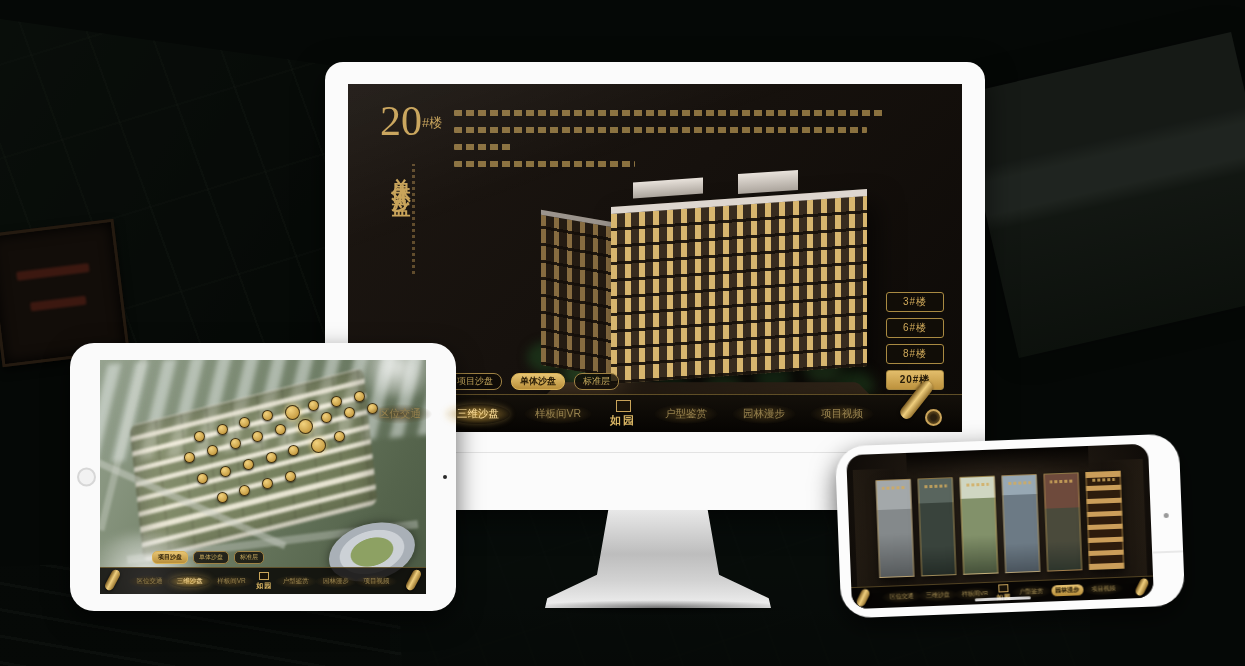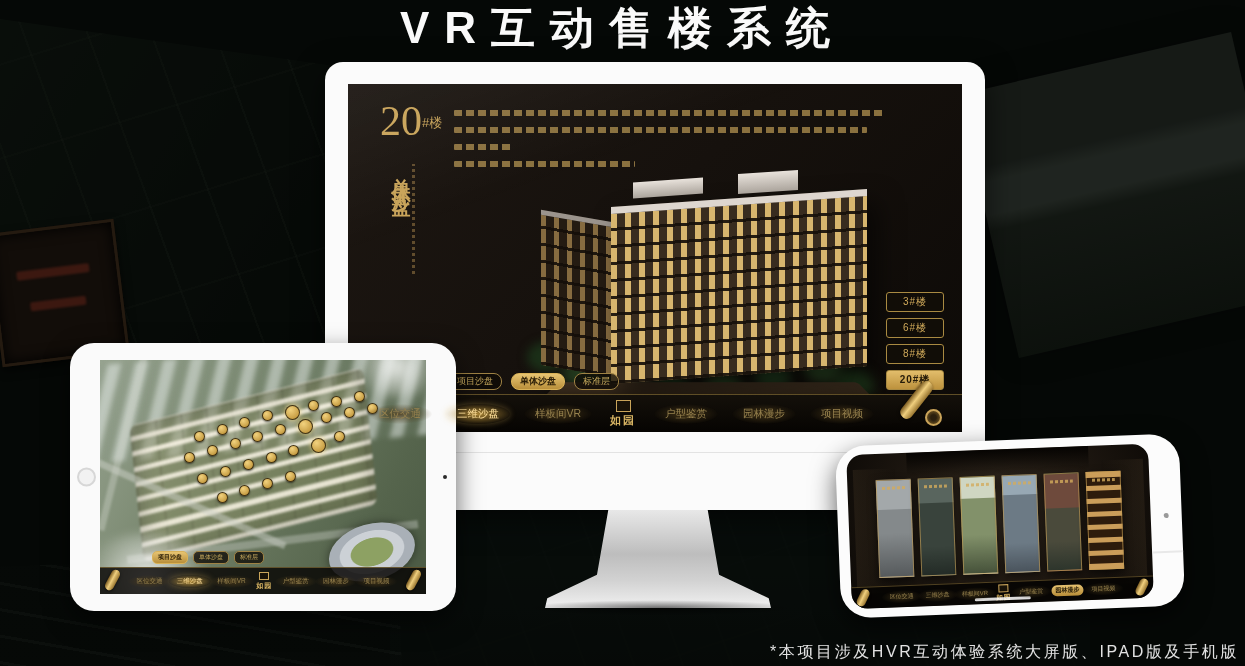--- a/index.html
+++ b/index.html
@@ -189,21 +189,20 @@
 
   <div class="bg bg-map-tl"></div>
   <div class="bg bg-photo-tr"></div>
   <div class="bg bg-map-bottom"></div>
   <div class="bg bg-pave-bl"></div>
   <div class="bg bg-plaque">
     <div class="mark" style="left:18%;top:30%;width:60%;"></div>
     <div class="mark" style="left:26%;top:55%;width:46%;"></div>
   </div>
 
-  <div class="page-title">VR互动售楼系统</div>
 
   <div class="monitor">
     <div class="m-screen">
       <div class="headline">
         <span class="num">20</span><span class="suffix">#楼</span>
       </div>
       <div class="v-title">单体沙盘</div>
       <div class="v-sub"></div>
       <div class="para">
         <div class="pline" style="width:100%"></div>
@@ -358,14 +357,13 @@
           <div class="nav-item">项目视频</div>
         </div>
       <div class="scroll-sm scroll-bar" style="left:7px;bottom:2px;height:18px;"></div>
       <div class="scroll-sm scroll-bar" style="right:7px;bottom:2px;height:18px;"></div>
       <div class="p-home"></div>
     </div>
     <div class="camera-dot"></div>
     <div class="antenna"></div>
   </div>
 
-  <div class="footnote">*本项目涉及HVR互动体验系统大屏版、IPAD版及手机版</div>
 </div>
 
 </body></html>

